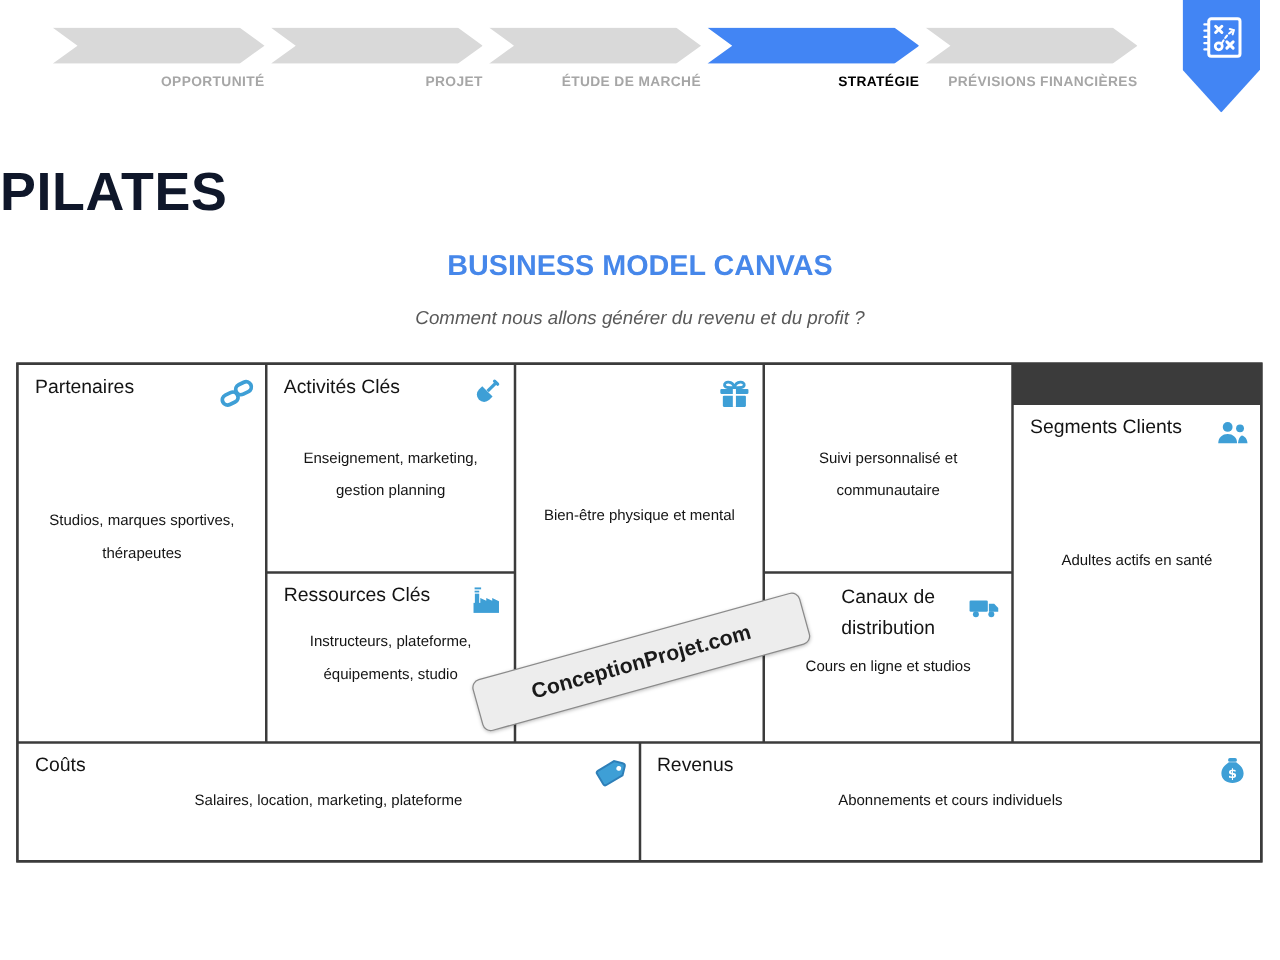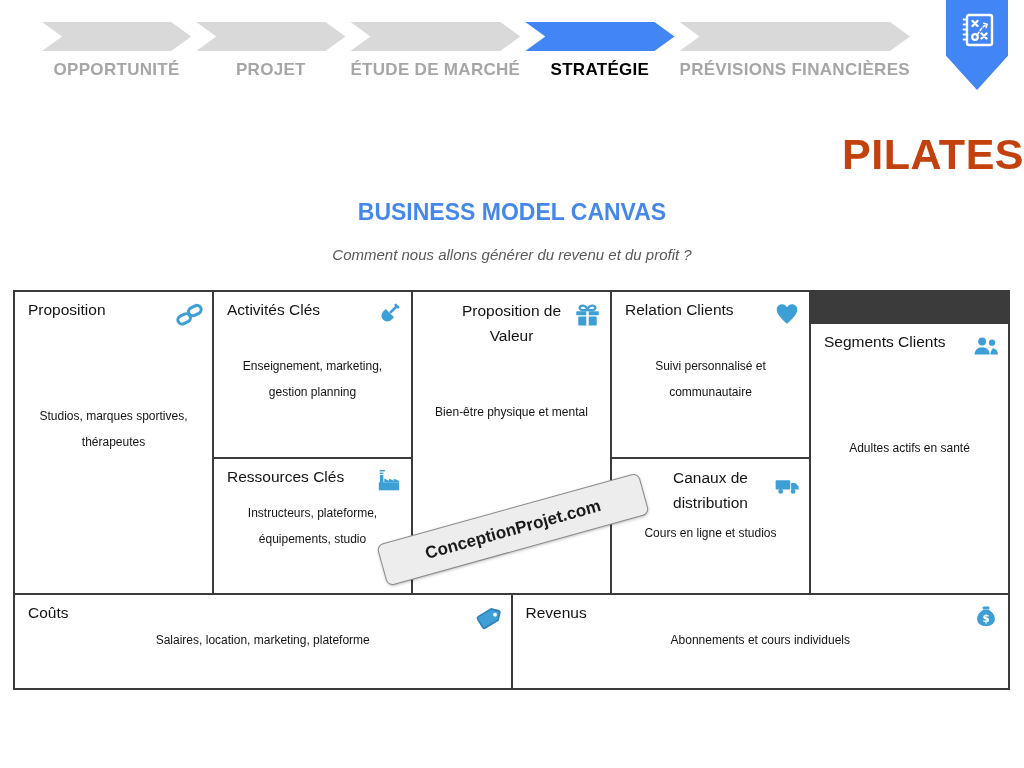--- a/index.html
+++ b/index.html
@@ -5,32 +5,32 @@
   * { margin: 0; padding: 0; box-sizing: border-box; }
   html, body { background: #ffffff; }
   body { font-family: "Liberation Sans", sans-serif; }
   .page { position: relative; width: 1024px; height: 768px; background: #fff; overflow: hidden; }
 
   
   .steps { position: absolute; left: 42px; top: 22px; width: 868px; display: flex; gap: 5px; }
   .step { flex: 1; position: relative; }
   .arrow { height: 29px; background: #D9D9D9;
     clip-path: polygon(0 0, calc(100% - 20px) 0, 100% 50%, calc(100% - 20px) 100%, 0 100%, 20px 50%); }
-  .step-label { margin-top: 9px; text-align: center; font-size: 17px; font-weight: bold;
+  .step-label { margin-top: 9px; text-align: right; font-size: 11px; font-weight: bold;
     color: #A6A6A6; letter-spacing: .3px; white-space: nowrap; }
   .step.active .arrow { background: #4285F4; }
   .step.active .step-label { color: #000000; }
 
   .bookmark { position: absolute; right: 16px; top: 0; width: 62px; height: 90px; background: #4285F4;
     clip-path: polygon(0 0, 100% 0, 100% 62%, 50% 100%, 0 62%);
     display: flex; justify-content: center; align-items: flex-start; padding-top: 11px; }
 
   
-  .title { position: absolute; top: 130px; width: 100%; text-align: right;
-    font-size: 43px; font-weight: bold; color: #c2410c; letter-spacing: .5px; }
+  .title { position: absolute; top: 130px; width: 100%; text-align: left;
+    font-size: 43px; font-weight: bold; color: #0f172a; letter-spacing: .5px; }
   .subtitle { position: absolute; top: 199px; width: 100%; text-align: center;
     font-size: 23px; font-weight: bold; color: #4687EA; }
   .tagline { position: absolute; top: 246px; width: 100%; text-align: center;
     font-size: 15px; font-style: italic; color: #595959; }
 
   
   .canvas { position: absolute; left: 13px; top: 290px; width: 997px; height: 400px;
     display: grid; grid-template-columns: repeat(10, 1fr); grid-template-rows: 165px 134px 1fr;
     gap: 2px; background: #3B3B3B; border: 2px solid #3B3B3B; }
   .cell { background: #fff; position: relative; color: #141414; }
@@ -118,21 +118,21 @@
   </div>
 
   <div class="title">PILATES</div>
   <div class="subtitle">BUSINESS MODEL CANVAS</div>
   <div class="tagline">Comment nous allons générer du revenu et du profit ?</div>
 
   <div class="canvas">
 
     <div class="cell c-partenaires">
       <div class="cell-head">
-        <div class="cell-title">Proposition</div>
+        <div class="cell-title">Partenaires</div>
         <span>
           <svg width="27" height="27" viewBox="0 0 24 24">
             <g fill="none" stroke="#3E9FD6" stroke-width="2.7">
               <rect x="1.5" y="12.2" width="11.5" height="7.4" rx="3.7" transform="rotate(-26 7.2 15.9)"></rect>
               <rect x="11" y="4.8" width="11.5" height="7.4" rx="3.7" transform="rotate(-26 16.7 8.5)"></rect>
             </g>
           </svg>
         </span>
       </div>
       <div class="cell-body">Studios, marques sportives,
@@ -150,44 +150,34 @@
               <path d="M6.6 10.8 h10.8 v3.4 a5.4 5.4 0 0 1 -10.8 0 z"></path>
             </g>
           </svg>
         </span>
       </div>
       <div class="cell-body">Enseignement, marketing,
 gestion planning</div>
     </div>
 
     <div class="cell c-proposition">
-      <div class="cell-title centered">Proposition de
-Valeur</div>
       <span class="corner-icon">
         <svg width="27" height="27" viewBox="0 0 24 24">
           <g fill="#3E9FD6">
             <rect x="2" y="9" width="20" height="3.6" rx="0.8"></rect>
             <rect x="3.8" y="13.8" width="16.4" height="8" rx="0.8"></rect>
           </g>
           <rect x="10.9" y="9" width="2.2" height="12.8" fill="#ffffff"></rect>
           <path d="M12 8 c-1.2 -5 -7.5 -4.6 -7 -1.6 .3 2 3.5 1.8 7 1.6 c1.2 -5 7.5 -4.6 7 -1.6 -.3 2 -3.5 1.8 -7 1.6 z" fill="none" stroke="#3E9FD6" stroke-width="2"></path>
         </svg>
       </span>
       <div class="cell-body">Bien-être physique et mental</div>
     </div>
 
     <div class="cell c-relation">
-      <div class="cell-head">
-        <div class="cell-title">Relation Clients</div>
-        <span>
-          <svg width="26" height="26" viewBox="0 0 24 24">
-            <path fill="#3E9FD6" d="M12 21 C6 15.5 2.5 11.8 2.5 7.8 2.5 5 4.7 3 7.4 3 c1.9 0 3.6 1 4.6 2.7 C13 4 14.7 3 16.6 3 c2.7 0 4.9 2 4.9 4.8 0 4 -3.5 7.7 -9.5 13.2 z"></path>
-          </svg>
-        </span>
-      </div>
       <div class="cell-body">Suivi personnalisé et
 communautaire</div>
     </div>
 
     <div class="cell c-segments">
       <div class="cell-head">
         <div class="cell-title">Segments Clients</div>
         <span>
           <svg width="27" height="27" viewBox="0 0 24 24">
             <g fill="#3E9FD6">

